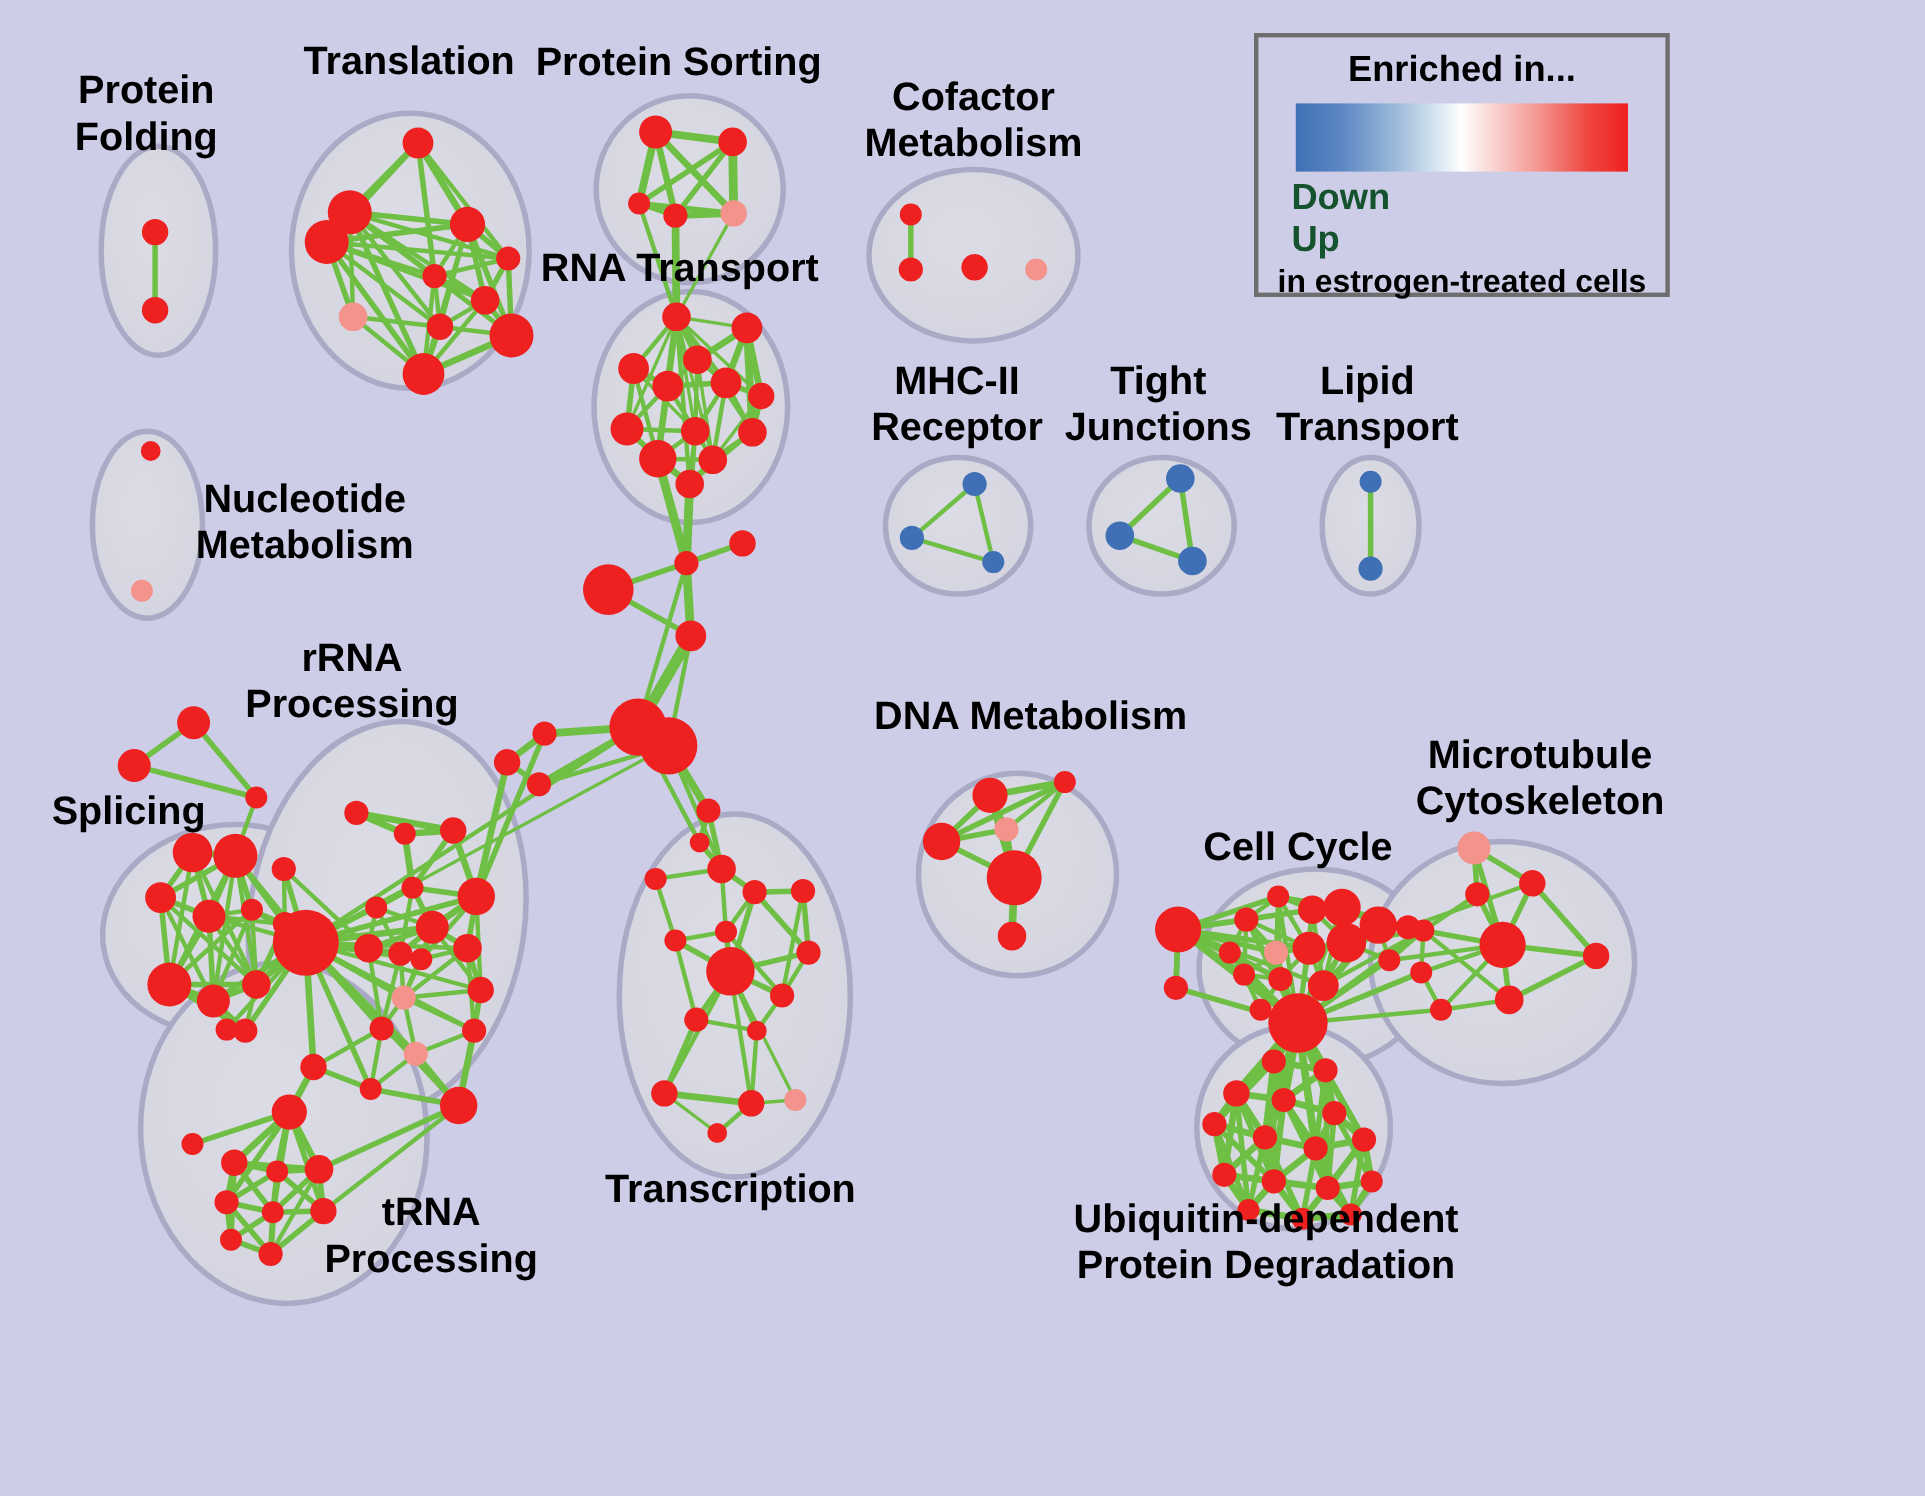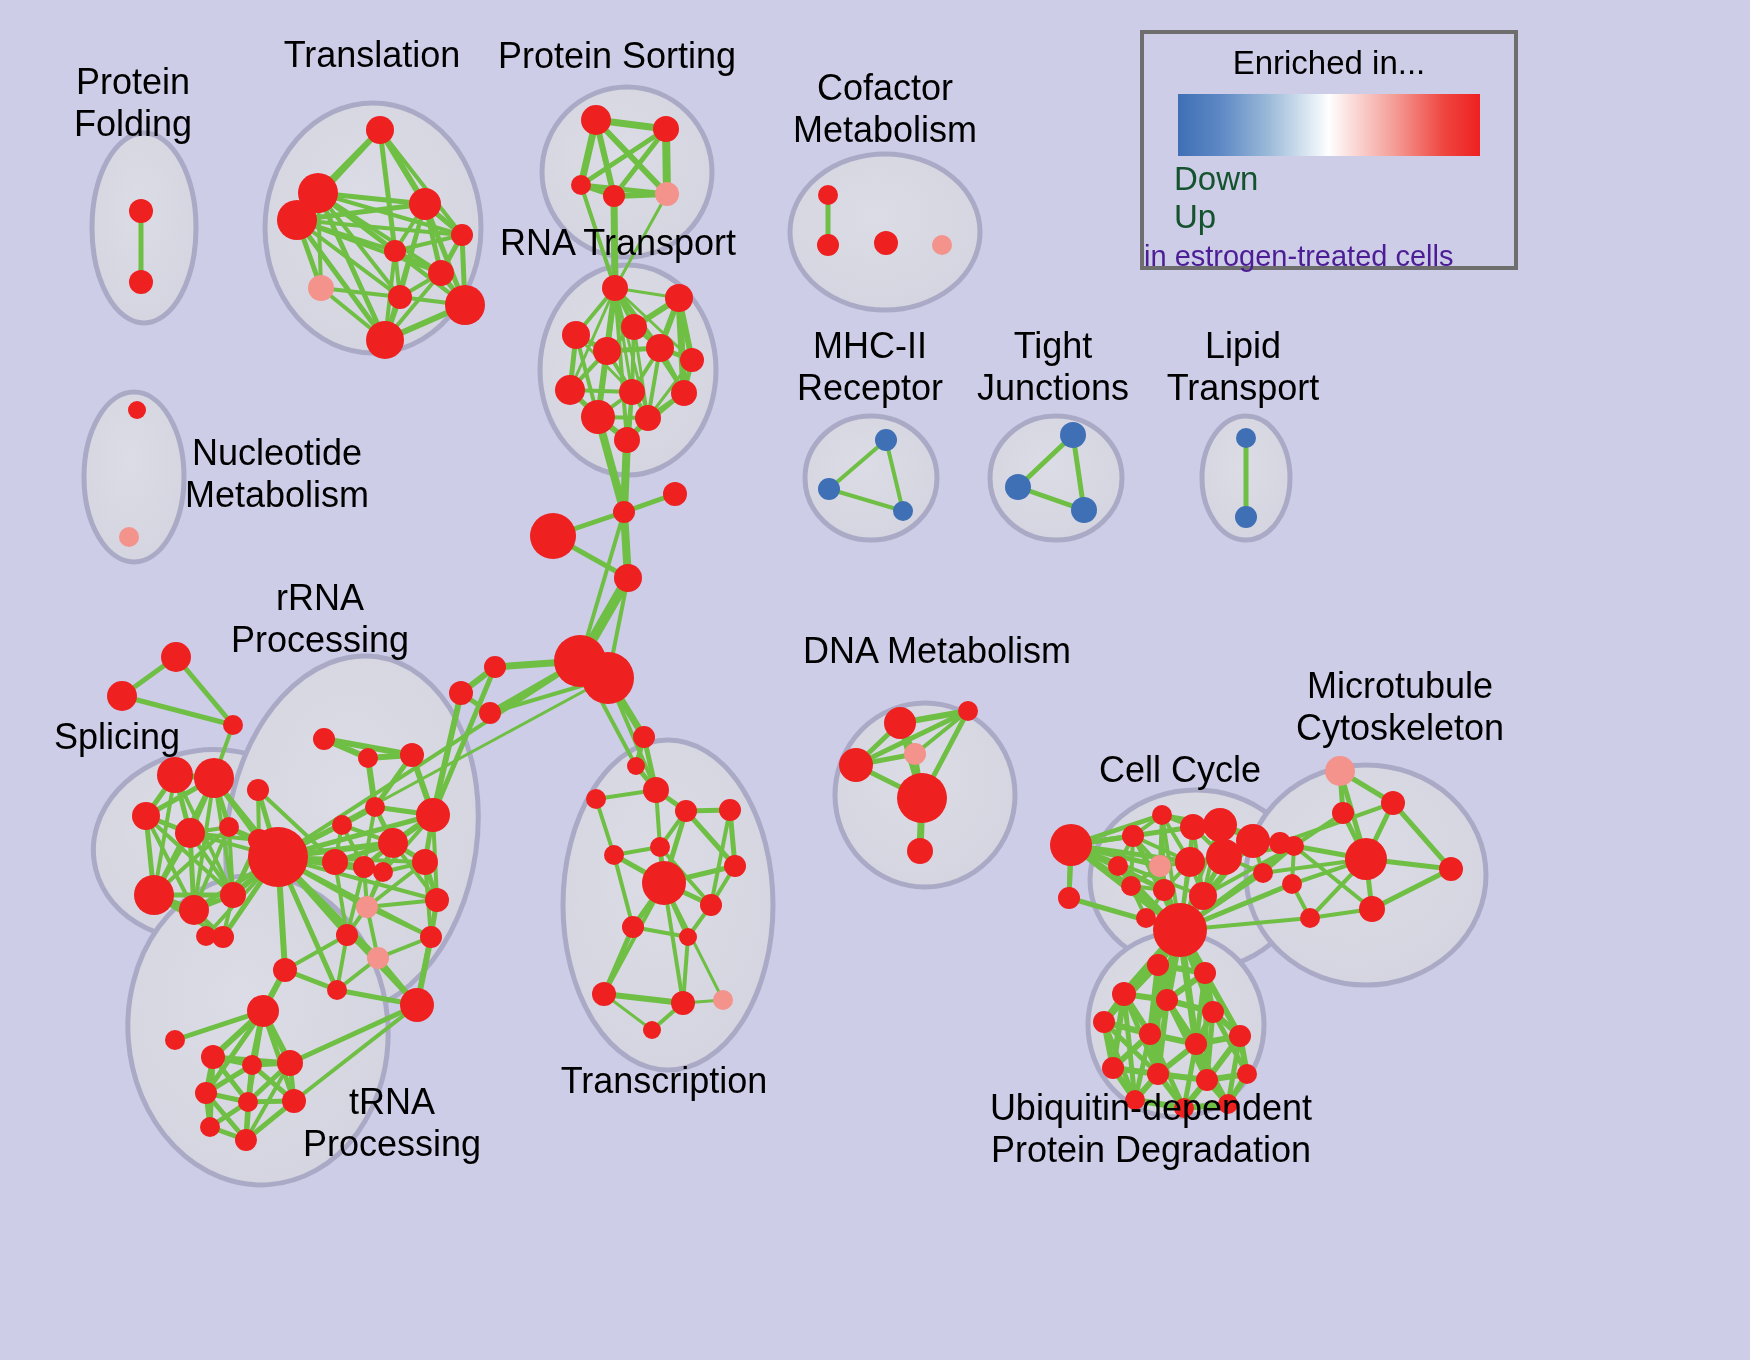--- a/index.html
+++ b/index.html
@@ -3,21 +3,21 @@
 <meta charset="utf-8">
 <style>
   html,body{margin:0;padding:0;}
   body{
     width:1750px;height:1360px;
     background:#cdcde8;
     font-family:"Liberation Sans", sans-serif;
     overflow:hidden;
     position:relative;
   }
-  #stage{position:absolute;inset:0;width:1750px;height:1360px;}
+  #stage{position:absolute;inset:0;width:1750px;height:1360px;font-weight:bold;}
   svg{display:block;}
   .cluster-label{
     font-family:"Liberation Sans", sans-serif;
     font-size:36px;
     fill:#000;
     text-anchor:middle;
     dominant-baseline:middle;
   }
   .legend-box{
     position:absolute;
@@ -35,21 +35,21 @@
     height:62px;
     margin:12px 34px 4px 34px;
     background:linear-gradient(to right,#3f6fb5 0%,#5d88c4 14%,#9bbad9 30%,#e4eef5 45%,#ffffff 50%,#fbe3e1 56%,#f49b95 72%,#ef4640 88%,#ee2020 100%);
   }
   .legend-ends{
     display:flex;justify-content:flex-end;
     margin:0 30px;
     font-size:33px;color:#14532d;flex-direction:column;
   }
   .legend-sub{
-    font-size:29px;color:#4c1d95;line-height:1.15;margin-top:4px;
+    text-align:center;font-size:29px;color:#000000;line-height:1.15;margin-top:4px;
   }
 </style>
 </head>
 <body>
 
 <div id="stage">
   <svg id="net" width="1750" height="1360" viewBox="0 0 1750 1360">
     <defs>
       <radialGradient id="clusterGrad" cx="45%" cy="40%" r="70%">
         <stop offset="0%" stop-color="#dcdce6"></stop>

